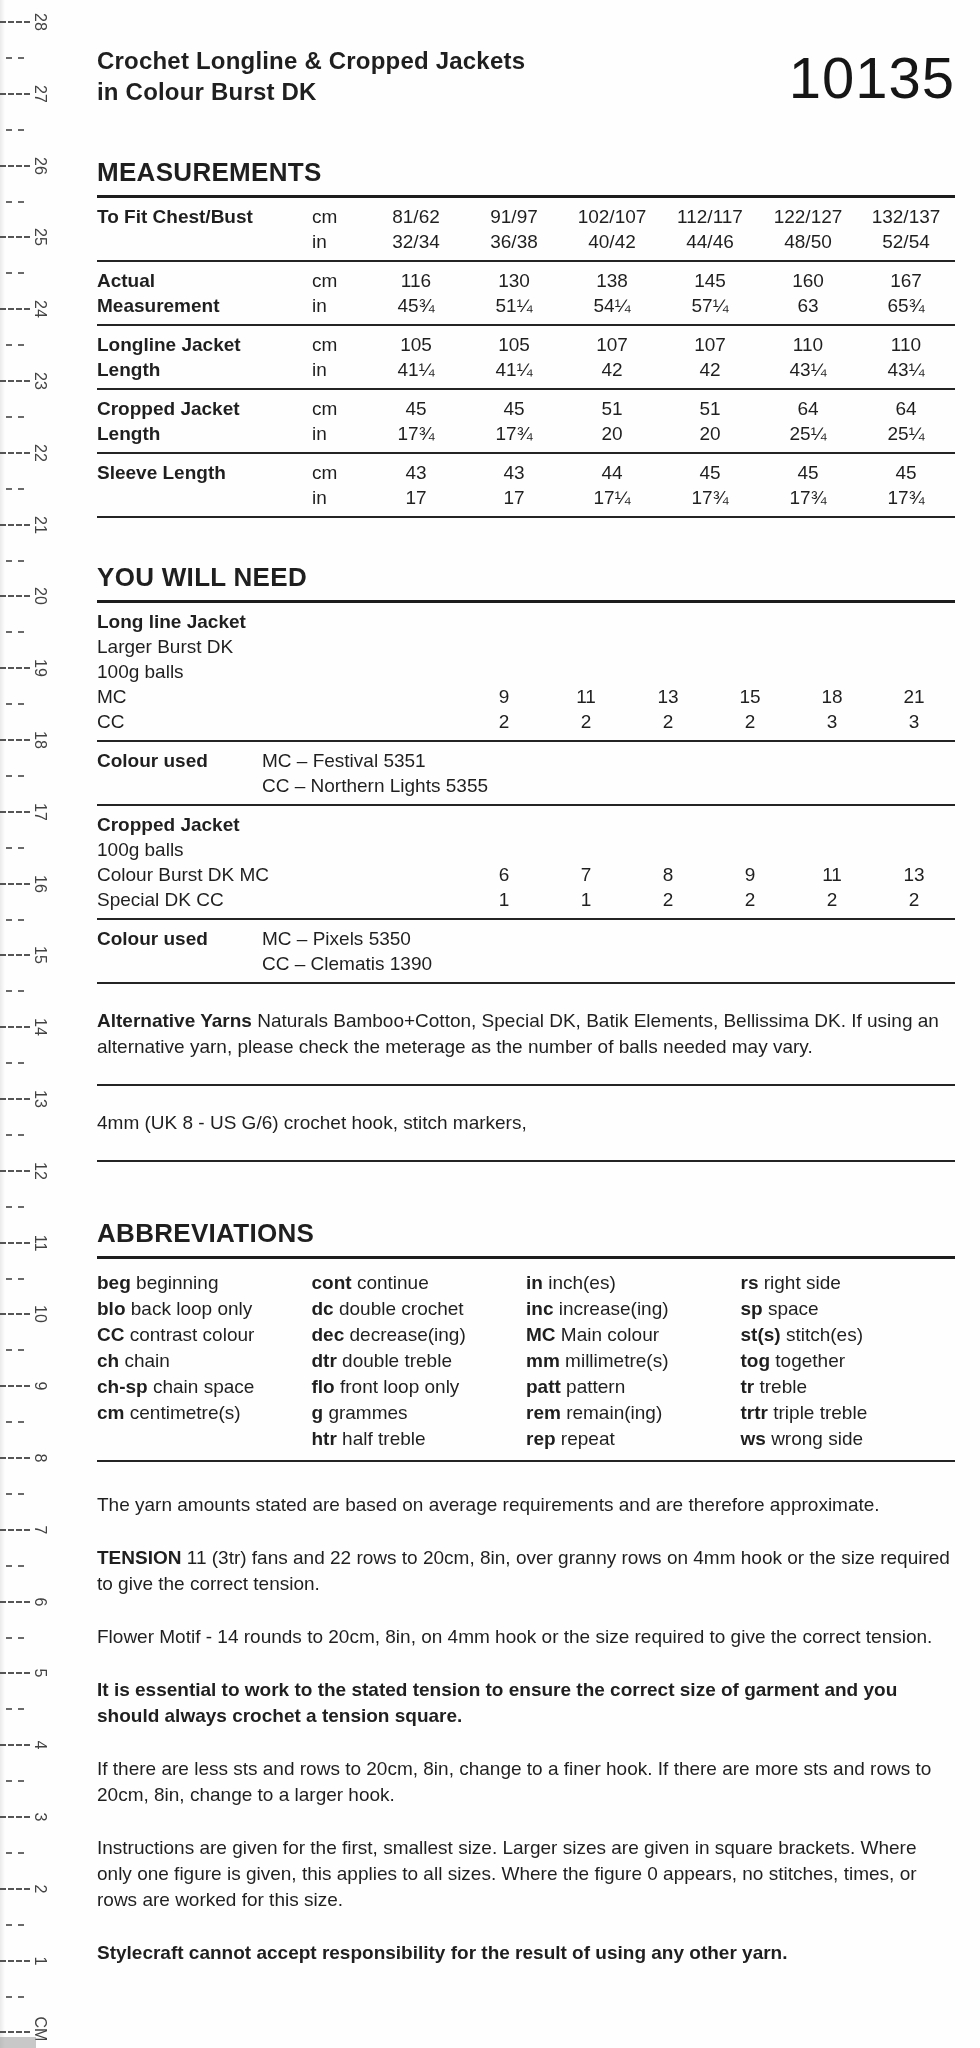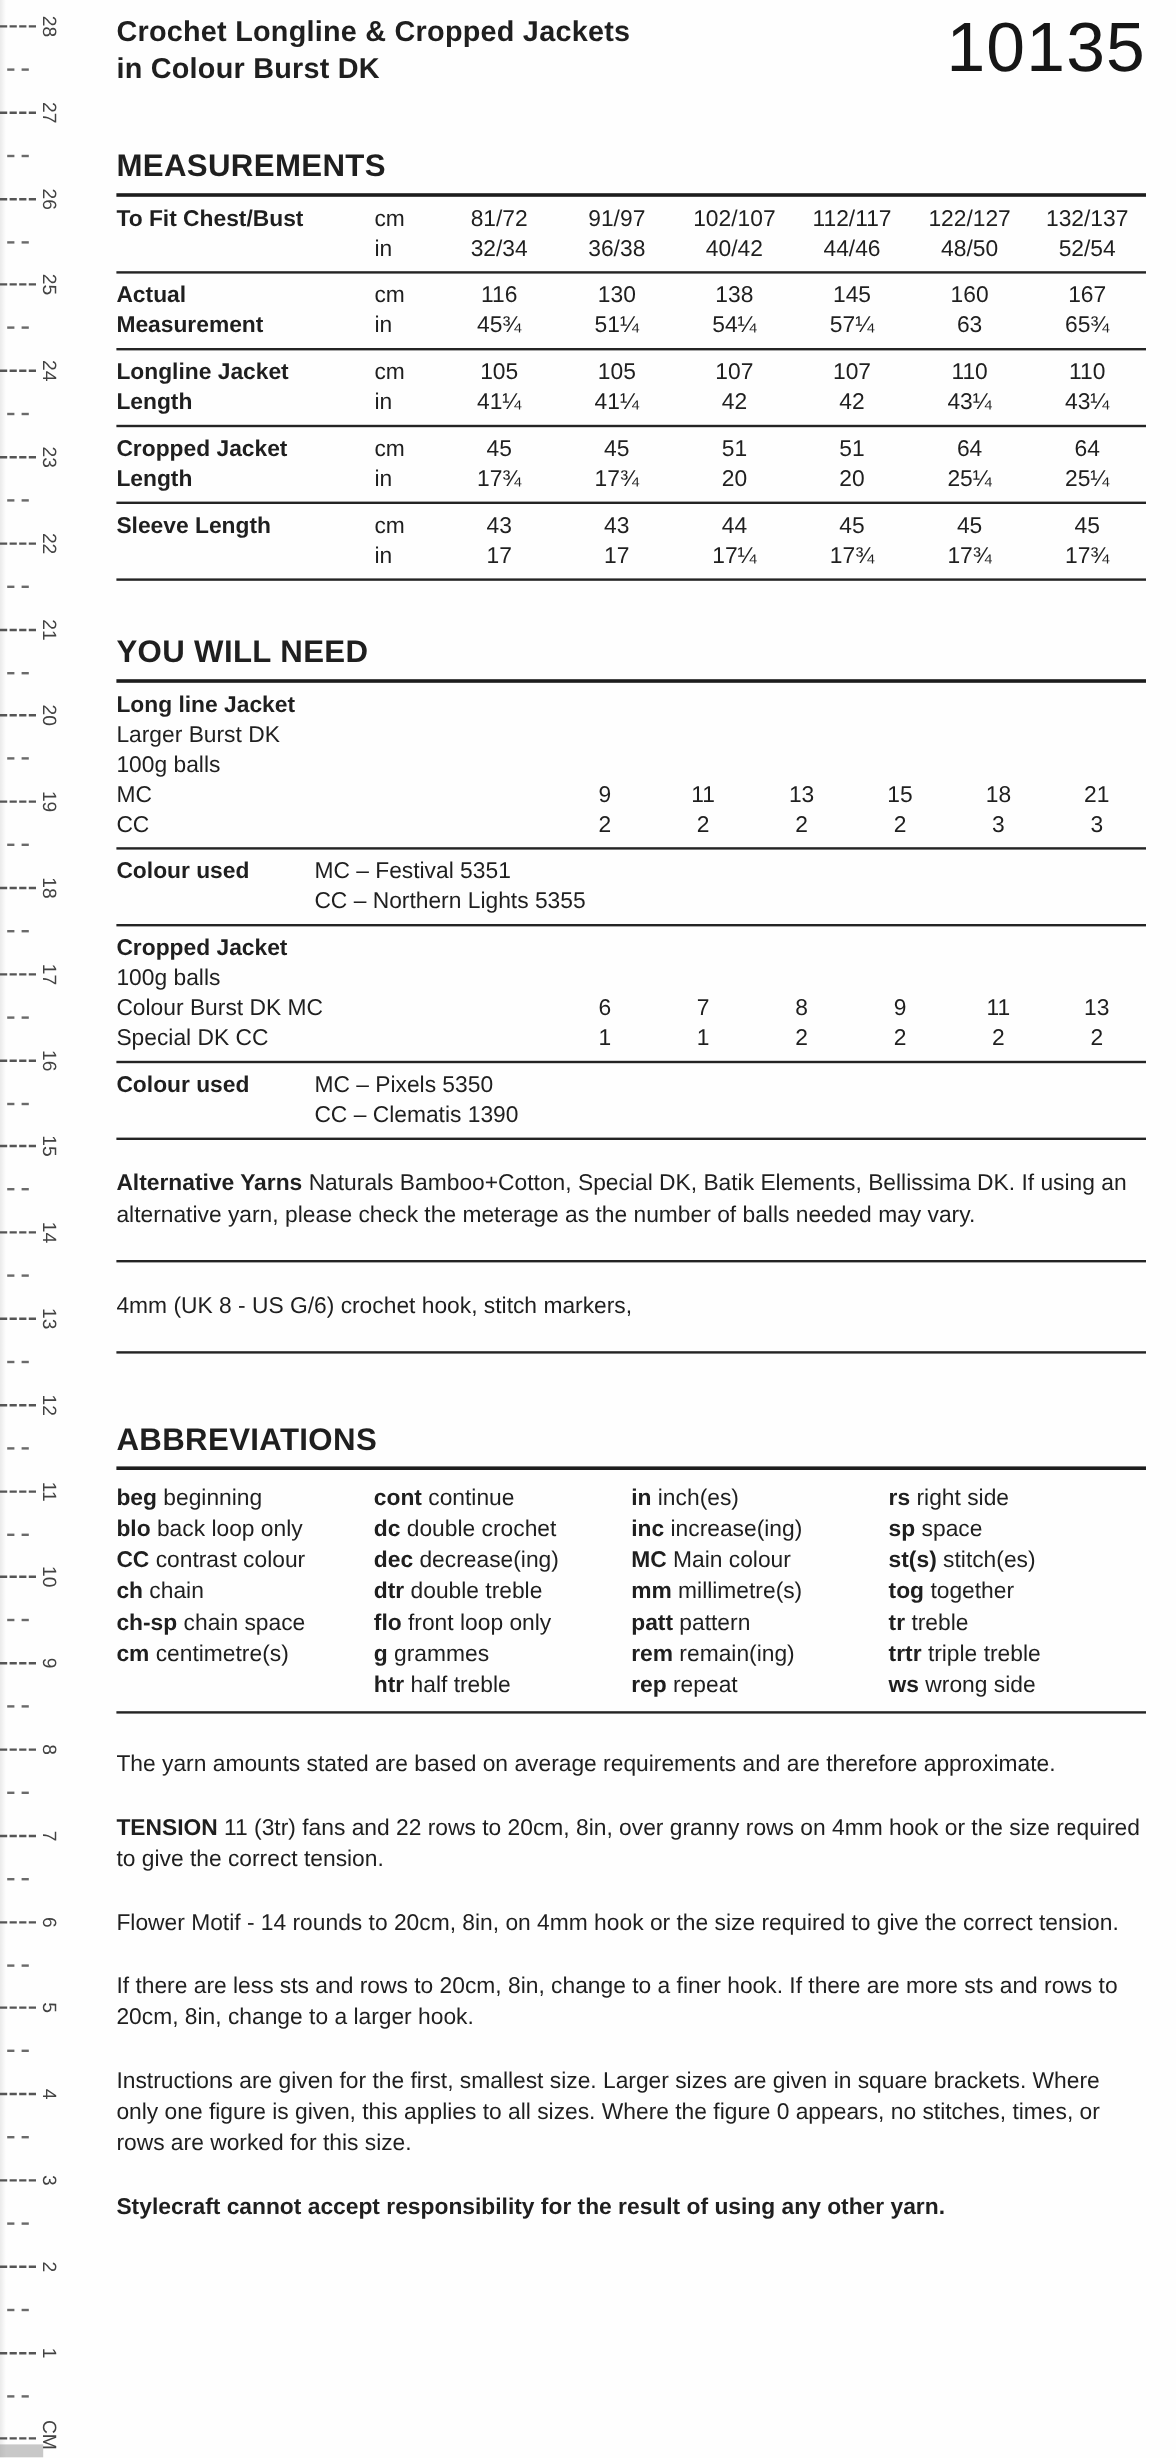--- a/index.html
+++ b/index.html
@@ -17,21 +17,21 @@
   .ruler-num{
     position:absolute;left:28px;width:24px;height:24px;
     display:flex;align-items:center;justify-content:center;
     transform:rotate(90deg);font-size:16px;color:#424242;white-space:nowrap;
   }
   .scan-corner{position:absolute;left:0;top:2037px;width:36px;height:11px;background:#9b9b9b;opacity:.55;}
   .scan-edge{position:absolute;left:0;top:0;width:5px;height:2048px;
     background:linear-gradient(90deg,rgba(0,0,0,.08),rgba(0,0,0,0));}
   
   .content{position:absolute;left:97px;top:0;width:858px;}
-  .page-header{display:flex;justify-content:space-between;align-items:flex-start;padding-top:11px;}
+  .page-header{display:flex;justify-content:space-between;align-items:flex-end;padding-top:11px;margin-top:34px;}
   .title{font-size:24px;line-height:31px;font-weight:bold;letter-spacing:.2px;}
   .pattern-number{font-size:58px;line-height:58px;font-weight:400;letter-spacing:1px;margin-top:0;color:#161616;}
   .section-heading{font-size:26px;line-height:30px;font-weight:bold;letter-spacing:.3px;}
   .mt-meas{margin-top:50px;}
   .mt-ywn{margin-top:44px;}
   .mt-abbr{margin-top:56px;}
   .rule{height:2px;background:#242424;}
   .rule-thick{height:3px;background:#1d1d1d;}
   .rule-after-heading{margin-top:8px;}
   
@@ -163,21 +163,21 @@
     <div class="pattern-number">10135</div>
   </div>
 
   <div class="section-heading mt-meas">MEASUREMENTS</div>
   <div class="rule-thick rule-after-heading"></div>
   <div id="meas-table">
       <div class="meas-group">
         <div class="meas-line">
           <div class="meas-label">To Fit Chest/Bust</div>
           <div class="unit-cell">cm</div>
-          <div class="meas-val">81/72</div>
+          <div class="meas-val">81/62</div>
           <div class="meas-val">91/97</div>
           <div class="meas-val">102/107</div>
           <div class="meas-val">112/117</div>
           <div class="meas-val">122/127</div>
           <div class="meas-val">132/137</div>
         </div>
         <div class="meas-line">
           <div class="meas-label"></div>
           <div class="unit-cell">in</div>
           <div class="meas-val">32/34</div>
@@ -404,18 +404,19 @@
         <div class="abbr-item"><b>trtr</b> <span>triple treble</span></div>
         <div class="abbr-item"><b>ws</b> <span>wrong side</span></div>
       </div>
     </div>
   <div class="rule"></div>
 
   <div class="notes" id="notes">
       <div class="note-paragraph"><span>The yarn amounts stated are based on average requirements and are therefore approximate.</span></div>
       <div class="note-paragraph"><b>TENSION</b> <span>11 (3tr) fans and 22 rows to 20cm, 8in, over granny rows on 4mm hook or the size required to give the correct tension.</span></div>
       <div class="note-paragraph"><span>Flower Motif - 14 rounds to 20cm, 8in, on 4mm hook or the size required to give the correct tension.</span></div>
+      <div class="note-paragraph bold"><span>It is essential to work to the stated tension to ensure the correct size of garment and you should always crochet a tension square.</span></div>
       <div class="note-paragraph"><span>If there are less sts and rows to 20cm, 8in, change to a finer hook. If there are more sts and rows to 20cm, 8in, change to a larger hook.</span></div>
       <div class="note-paragraph"><span>Instructions are given for the first, smallest size. Larger sizes are given in square brackets. Where only one figure is given, this applies to all sizes. Where the figure 0 appears, no stitches, times, or rows are worked for this size.</span></div>
       <div class="note-paragraph bold"><span>Stylecraft cannot accept responsibility for the result of using any other yarn.</span></div>
     </div>
 
 </div>
 
 </body></html>

